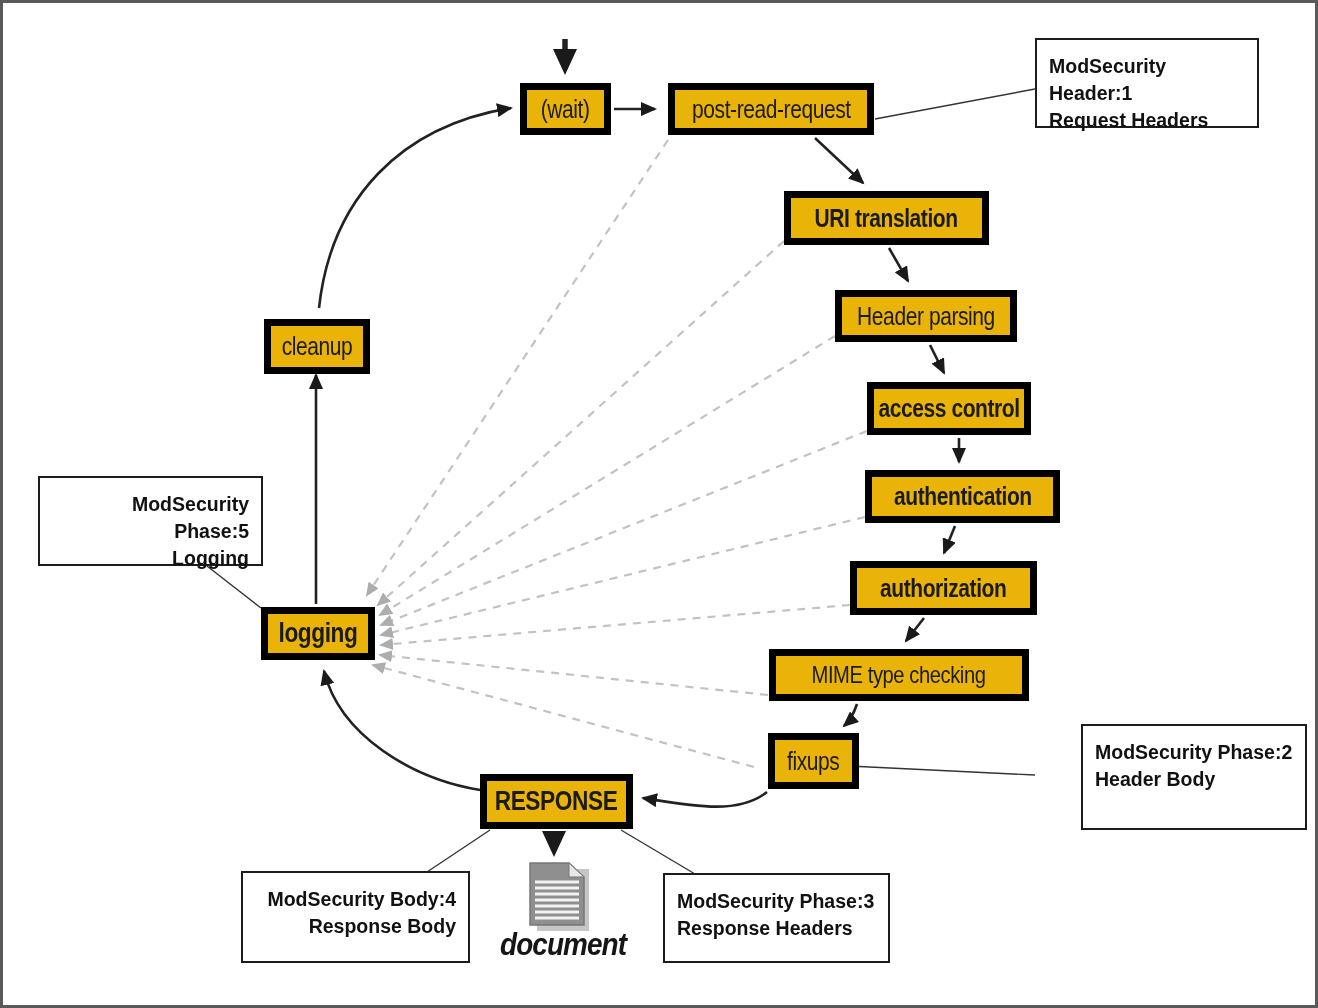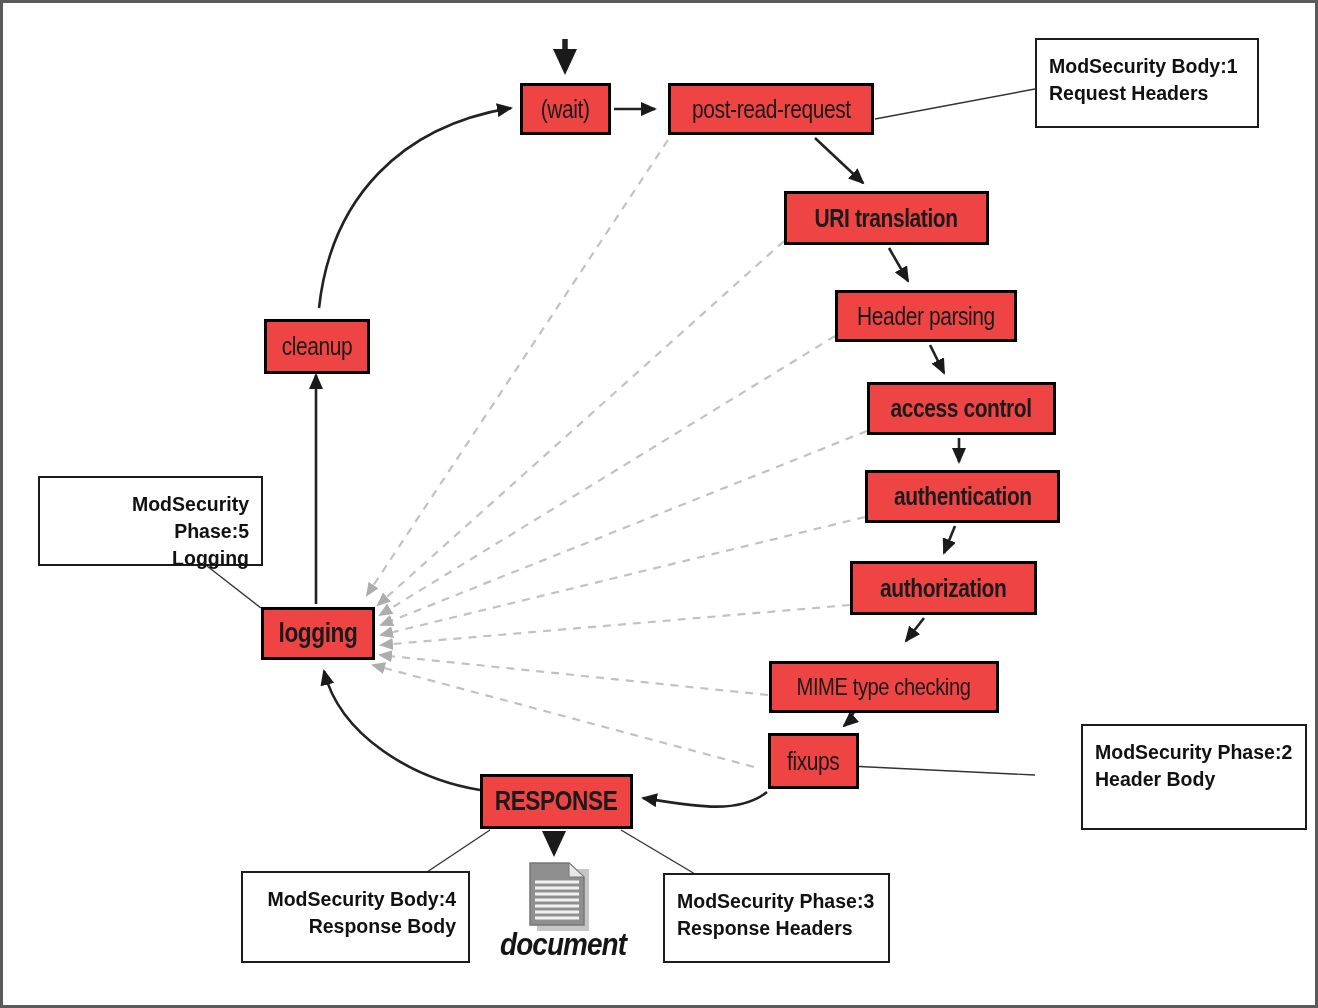--- a/index.html
+++ b/index.html
@@ -11,22 +11,22 @@
     border:3px solid #5a5a5a;
     box-sizing:border-box;
     overflow:hidden;
   }
   svg.layer{position:absolute;left:0;top:0;width:1312px;height:1002px;}
 
   
   .node{
     position:absolute;
     box-sizing:border-box;
-    background:#ef4444;
-    border:3px solid #000000;
+    background:#eab308;
+    border:7px solid #000000;
     display:flex;align-items:center;justify-content:center;
     color:#1b1b1b;
     font-size:25px;
     white-space:nowrap;
   }
   .node .txt{display:inline-block;transform:scaleX(0.84);transform-origin:center;letter-spacing:-0.5px;}
   .node.bold{font-weight:700;}
   .node.big{font-size:27px;}
 
   
@@ -132,54 +132,54 @@
     </div>
 
   <div class="node bold" style="left:781px;top:188px;width:205px;height:54px;">
     <span class="txt">URI translation</span>
     </div>
 
   <div class="node" style="left:832px;top:287px;width:182px;height:52px;">
     <span class="txt">Header parsing</span>
     </div>
 
-  <div class="node bold" style="left:864px;top:379px;width:189px;height:53px;">
+  <div class="node bold" style="left:864px;top:379px;width:164px;height:53px;">
     <span class="txt">access control</span>
     </div>
 
   <div class="node bold" style="left:862px;top:467px;width:195px;height:53px;">
     <span class="txt">authentication</span>
     </div>
 
   <div class="node bold" style="left:847px;top:558px;width:187px;height:54px;">
     <span class="txt">authorization</span>
     </div>
 
-  <div class="node" style="left:766px;top:646px;width:230px;height:52px;font-size:24px;margin-top:12px;">
+  <div class="node" style="left:766px;top:646px;width:260px;height:52px;font-size:24px;">
     <span class="txt">MIME type checking</span>
     </div>
 
   <div class="node" style="left:765px;top:730px;width:91px;height:56px;">
     <span class="txt">fixups</span>
     </div>
 
   <div class="node bold big" style="left:477px;top:771px;width:153px;height:55px;">
     <span class="txt">RESPONSE</span>
     </div>
 
   <div class="node bold big" style="left:258px;top:604px;width:114px;height:53px;">
     <span class="txt">logging</span>
     </div>
 
   <div class="node" style="left:261px;top:308px;width:106px;height:55px;margin-top:8px;">
     <span class="txt">cleanup</span>
     </div>
 
   <div class="note" style="left:1032px;top:35px;width:224px;height:90px;">
-    <div>ModSecurity Body:1</div>
+    <div>ModSecurity Header:1</div>
     <div>Request Headers</div>
   </div>
 
   <div class="note" style="left:1032px;top:721px;width:226px;height:106px;margin-left:46px;">
     <div>ModSecurity Phase:2</div>
     <div>Header Body</div>
   </div>
 
   <div class="note" style="left:660px;top:870px;width:227px;height:90px;">
     <div>ModSecurity Phase:3</div>

